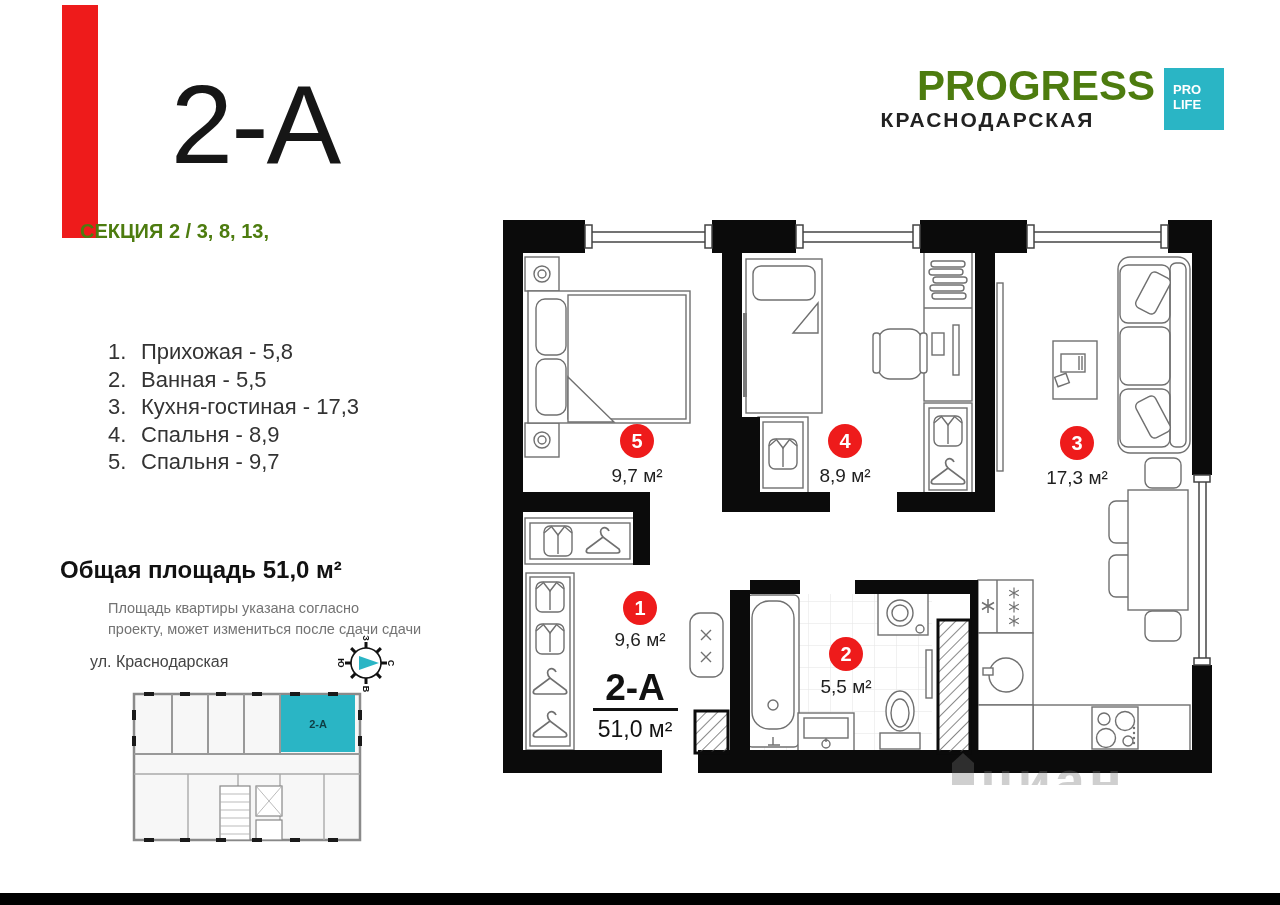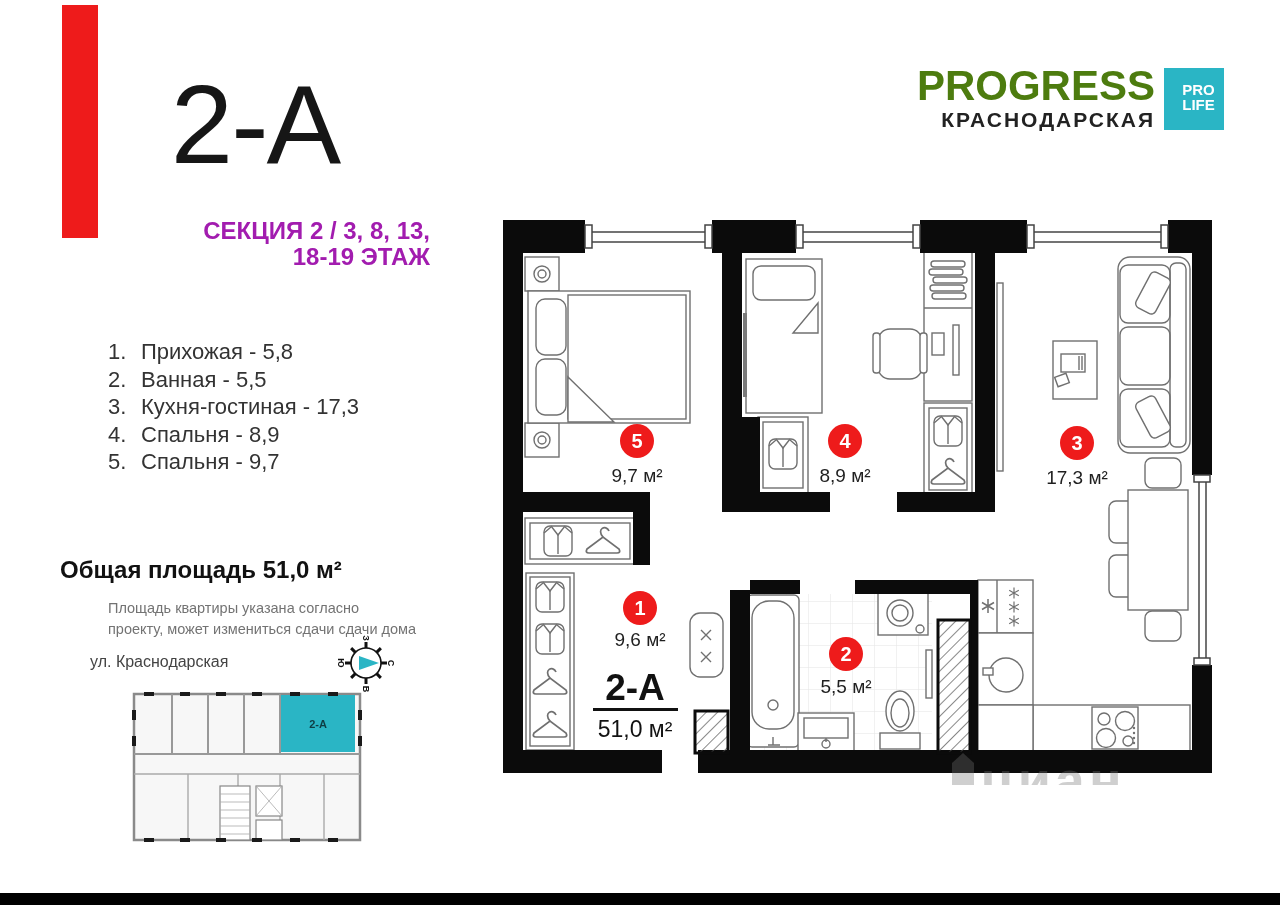--- a/index.html
+++ b/index.html
@@ -3,34 +3,34 @@
 <meta charset="utf-8">
 <style>
   html,body{margin:0;padding:0;background:#fff;}
   #page{position:relative;width:1280px;height:905px;background:#fff;overflow:hidden;
         font-family:"Liberation Sans",sans-serif;color:#1a1a1a;padding-left:48px;}
   .abs{position:absolute;}
   
   #red-bar{left:62px;top:5px;width:36px;height:233px;background:var(--red);}
   #apt-title{left:100px;top:60px;width:310px;text-align:center;font-size:112px;font-weight:500;
              letter-spacing:-2px;color:#161616;}
-  #section{left:80px;top:218px;width:350px;text-align:right;font-size:24px;font-weight:700;
-           line-height:26px;color:#a21caf;}
+  #section{left:80px;top:218px;width:350px;text-align:left;font-size:20px;font-weight:700;
+           line-height:26px;color:#4d7c0f;}
   #room-list{left:108px;top:338px;width:330px;font-size:22px;line-height:27.5px;color:#333;}
   .rl-row{display:flex;}
   .rl-idx{width:33px;}
   #total-title{left:60px;top:556px;width:390px;text-align:left;font-size:24px;font-weight:700;color:#111;}
   #note{left:90px;top:598px;width:330px;font-size:14.5px;line-height:21px;color:#737373;text-align:left;padding-left:18px;}
   #street{left:90px;top:653px;width:330px;font-size:16px;color:#444;}
   
   #logo-text{left:820px;top:64px;width:335px;text-align:right;font-size:42px;font-weight:700;color:#4d7c0f;line-height:44px;}
-  #logo-sub{left:820px;top:108px;width:335px;text-align:right;font-size:21px;font-weight:600;
+  #logo-sub{left:820px;top:108px;width:335px;text-align:center;font-size:21px;font-weight:600;
             letter-spacing:2px;color:#222;}
   #logo-badge{left:1164px;top:68px;width:60px;height:62px;background:var(--teal);color:#fff;
-              font-size:15px;font-weight:700;line-height:15px;padding:14px 0 0 9px;box-sizing:border-box;text-align:center;}
+              font-size:13px;font-weight:700;line-height:15px;padding:14px 0 0 9px;box-sizing:border-box;}
   #bottom-bar{left:0;top:893px;width:1280px;height:12px;background:#000;}
   svg text{font-family:"Liberation Sans",sans-serif;}
   .wall{fill:#0b0b0b;}
   .f{fill:#fff;stroke:#707070;stroke-width:1.4;}
   .fl{fill:none;stroke:#707070;stroke-width:1.4;}
   .win{stroke:#444;stroke-width:1.5;}
   .num-circ{fill:var(--red);}
   .num-txt{fill:#fff;font-size:20px;font-weight:700;text-anchor:middle;}
   .area-txt{fill:#1f1f1f;font-size:19px;text-anchor:middle;}
   .apt-code-txt{fill:#111;font-size:37px;font-weight:700;text-anchor:middle;}
@@ -41,21 +41,20 @@
 </style>
 </head>
 <body>
 
 <div id="page">
 
   <div id="red-bar" class="abs"></div>
   <div id="apt-title" class="abs">2-А</div>
   <div id="section" class="abs">
     <div>СЕКЦИЯ 2 / 3, 8, 13,</div>
-    <div>18-19 ЭТАЖ</div>
   </div>
 
   <div id="room-list" class="abs">
     <div class="rl-row">
         <span class="rl-idx">1.</span>
         <span>Прихожая - 5,8</span>
       </div>
     <div class="rl-row">
         <span class="rl-idx">2.</span>
         <span>Ванная - 5,5</span>
@@ -70,21 +69,21 @@
       </div>
     <div class="rl-row">
         <span class="rl-idx">5.</span>
         <span>Спальня - 9,7</span>
       </div>
   </div>
 
   <div id="total-title" class="abs">Общая площадь 51,0 м²</div>
   <div id="note" class="abs">
     <div>Площадь квартиры указана согласно</div>
-    <div>проекту, может измениться сдачи сдачи дома</div>
+    <div>проекту, может измениться после сдачи сдачи</div>
   </div>
   <div id="street" class="abs">ул. Краснодарская</div>
 
   <svg class="abs" style="left:334px;top:630px;" width="64" height="64" viewBox="0 0 64 64">
     <g stroke="#111" stroke-width="3">
       <line x1="32" y1="12" x2="32" y2="18"></line>
       <line x1="32" y1="12" x2="32" y2="18" transform="rotate(45 32 33)"></line>
       <line x1="32" y1="12" x2="32" y2="18" transform="rotate(90 32 33)"></line>
       <line x1="32" y1="12" x2="32" y2="18" transform="rotate(135 32 33)"></line>
       <line x1="32" y1="12" x2="32" y2="18" transform="rotate(180 32 33)"></line>

